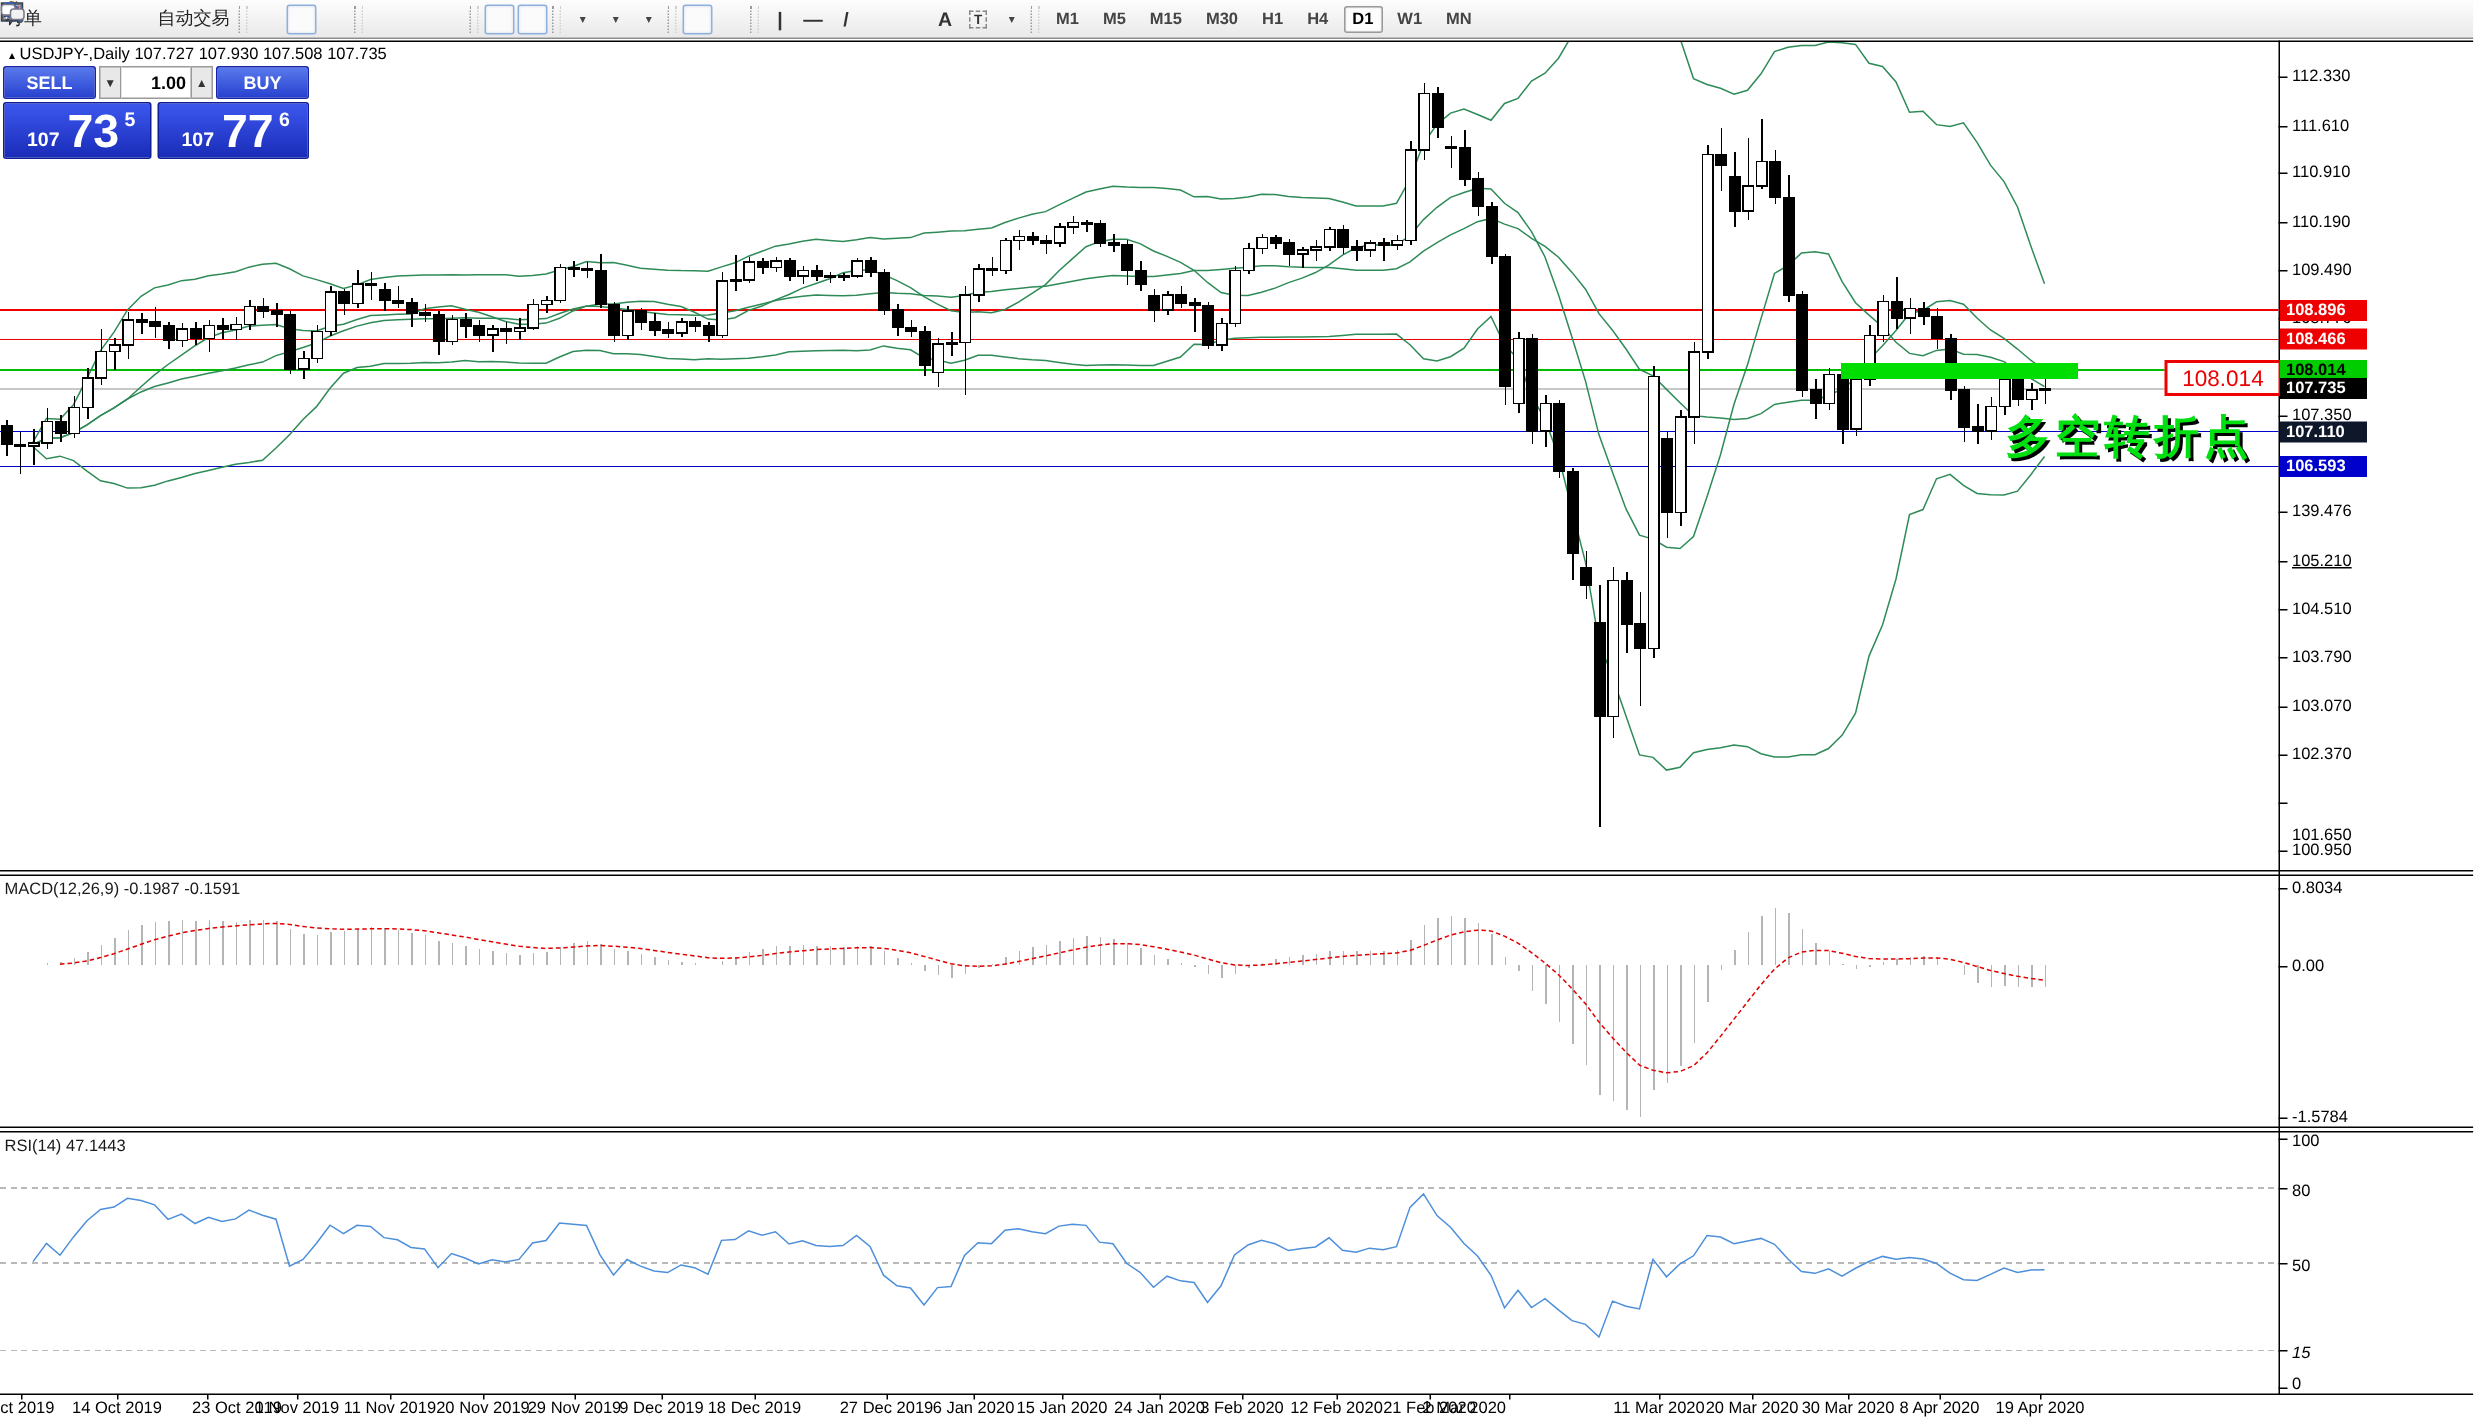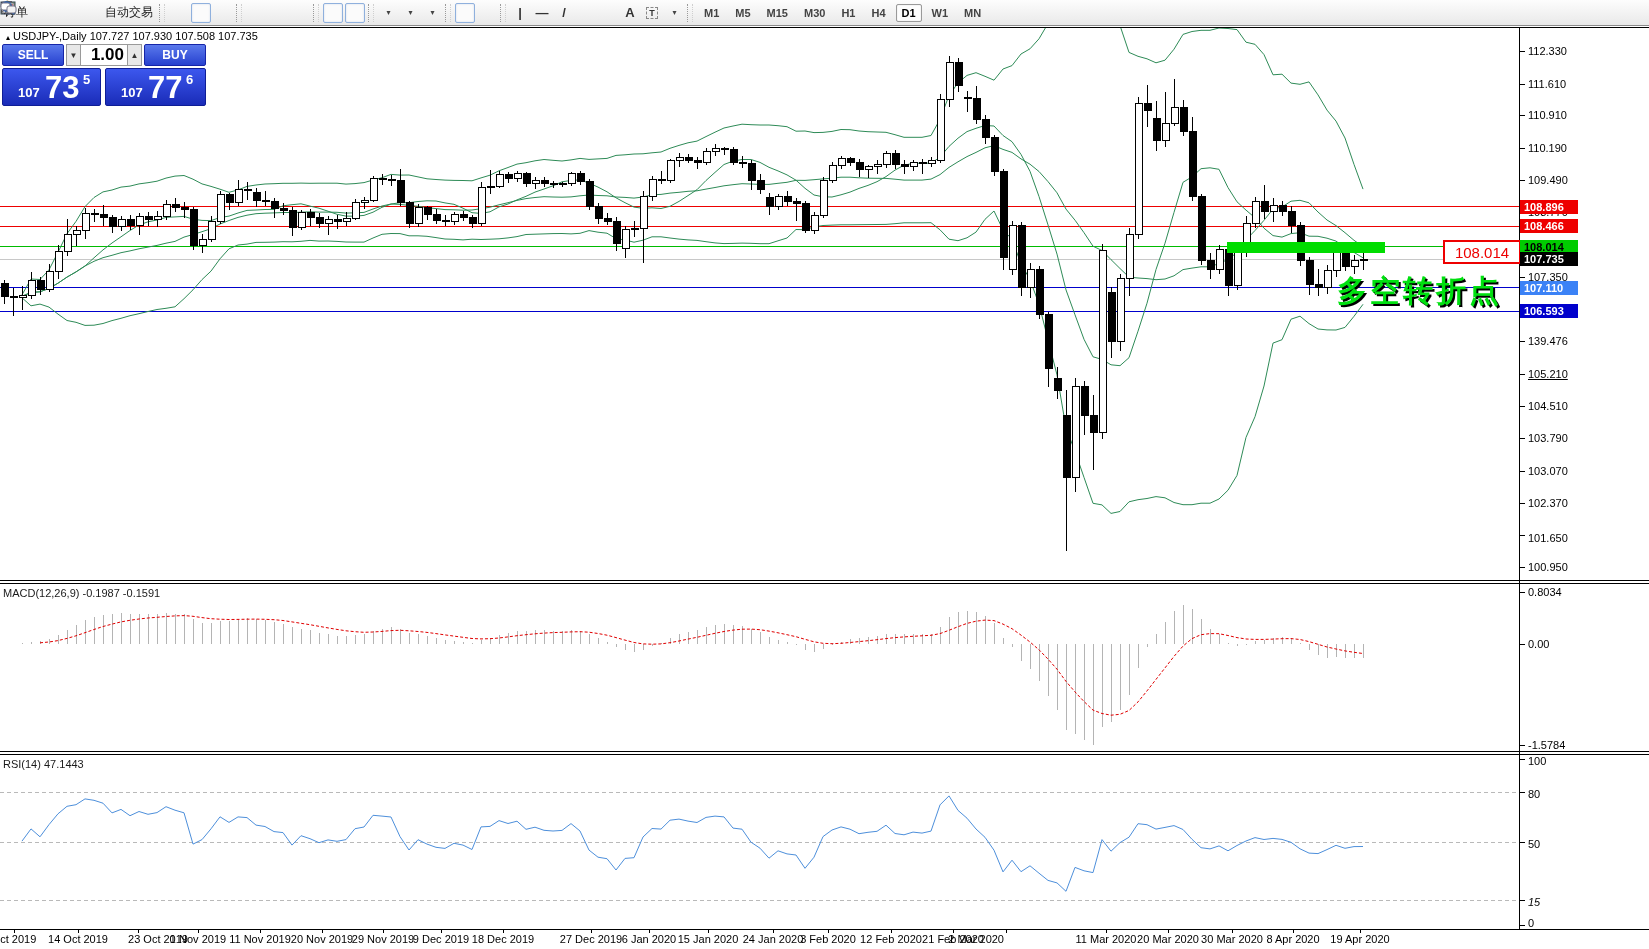--- a/index.html
+++ b/index.html
@@ -32,21 +32,21 @@
   .tp-btn{position:absolute;top:0;height:22px;box-sizing:border-box;color:#fff;font-size:12px;font-weight:bold;
           display:flex;align-items:center;justify-content:center;border:1px solid #1625a8;border-radius:2px;
           background:linear-gradient(#5a79ec,#2741cf)}
   .tp-sell{left:0;width:62px}
   .tp-buy{left:142px;width:62px}
   .tp-spin{position:absolute;top:0;height:22px;box-sizing:border-box;background:#e8e8e8;border:1px solid #9a9a9a;
            display:flex;align-items:center;justify-content:center;font-size:8px;color:#333}
   .tp-down{left:64px;width:15px}
   .tp-up{left:125px;width:15px}
   .tp-vol{position:absolute;left:79px;top:0;width:46px;height:22px;box-sizing:border-box;background:#fff;
-          border:1px solid #9a9a9a;border-left:none;border-right:none;font-size:17px;font-weight:bold;color:#000;
+          border:1px solid #9a9a9a;border-left:none;border-right:none;font-size:12px;font-weight:bold;color:#000;
           display:flex;align-items:center;justify-content:flex-end;padding-right:3px}
   .px-panel{position:absolute;top:24px;height:38px;box-sizing:border-box;border:1px solid #0f1e96;border-radius:2px;
             background:linear-gradient(#3c57ee,#1a2cb8);color:#fff;overflow:hidden}
   .px-sell{left:0;width:99px}
   .px-buy{left:103px;width:101px}
   .px-small{position:absolute;left:15px;bottom:5px;font-size:13px;font-weight:bold}
   .px-big{position:absolute;left:42px;top:0px;font-size:31px;font-weight:bold;line-height:37px}
   .px-sup{position:absolute;left:80px;top:3px;font-size:13px;font-weight:bold}
   
   .pane-label{position:absolute;left:3px;font-size:11px;color:#1a1a1a}
@@ -815,21 +815,21 @@
     <div class="ptick-label" style="top: 367.821px; text-decoration: underline;">105.210</div>
     <div class="ptick-dash" style="top: 405.559px;"></div>
     <div class="ptick-label" style="top: 399.559px;">104.510</div>
     <div class="ptick-dash" style="top: 438.204px;"></div>
     <div class="ptick-label" style="top: 432.204px;">103.790</div>
     <div class="ptick-dash" style="top: 470.848px;"></div>
     <div class="ptick-label" style="top: 464.848px;">103.070</div>
     <div class="ptick-dash" style="top: 502.586px;"></div>
     <div class="ptick-label" style="top: 496.586px;">102.370</div>
     <div class="ptick-dash" style="top: 535.231px;"></div>
-    <div class="ptick-label" style="top: 532px;">101.650</div>
+    <div class="ptick-label" style="top: 551px;">101.650</div>
     <div class="ptick-dash" style="top: 566.969px;"></div>
     <div class="ptick-label" style="top: 560.969px;">100.950</div>
     <div class="ptick-dash" style="top: 591.89px;"></div>
     <div class="ptick-label" style="top: 585.89px;">0.8034</div>
     <div class="ptick-dash" style="top: 643.5px;"></div>
     <div class="ptick-label" style="top: 637.5px;">0.00</div>
     <div class="ptick-dash" style="top: 744.896px;"></div>
     <div class="ptick-label" style="top: 738.896px;">-1.5784</div>
     <div class="ptick-dash" style="top: 758.667px;"></div>
     <div class="ptick-label" style="top: 754.667px;">100</div>
@@ -838,21 +838,21 @@
     <div class="ptick-dash" style="top: 842px;"></div>
     <div class="ptick-label" style="top: 838px;">50</div>
     <div class="ptick-dash" style="top: 900.333px;"></div>
     <div class="ptick-label" style="top: 896.333px; font-style: italic;">15</div>
     <div class="ptick-dash" style="top: 925.333px;"></div>
     <div class="ptick-label" style="top: 917px;">0</div>
     <div class="ptag" style="top: 199.698px; background: rgb(238, 0, 0); color: rgb(255, 255, 255);">108.896</div>
     <div class="ptag" style="top: 219.194px; background: rgb(238, 0, 0); color: rgb(255, 255, 255);">108.466</div>
     <div class="ptag" style="top: 239.687px; background: rgb(0, 204, 0); color: rgb(0, 0, 0);">108.014</div>
     <div class="ptag" style="top: 252.337px; background: rgb(0, 0, 0); color: rgb(255, 255, 255);">107.735</div>
-    <div class="ptag" style="top: 280.675px; background: #3b82f6; color: rgb(255, 255, 255);">107.110</div>
+    <div class="ptag" style="top: 280.675px; background: #0f172a; color: rgb(255, 255, 255);">107.110</div>
     <div class="ptag" style="top: 304.116px; background: rgb(0, 0, 204); color: rgb(255, 255, 255);">106.593</div>
     <div class="ttick" style="left: 14px;"></div>
     <div class="tlabel" style="left: -28px;">Oct 2019</div>
     <div class="ttick" style="left: 78px;"></div>
     <div class="tlabel" style="left: 36px;">14 Oct 2019</div>
     <div class="ttick" style="left: 138px;"></div>
     <div class="tlabel" style="left: 96px; margin-left: 20px;">23 Oct 2019</div>
     <div class="ttick" style="left: 198px;"></div>
     <div class="tlabel" style="left: 156px;">1 Nov 2019</div>
     <div class="ttick" style="left: 260px;"></div>

